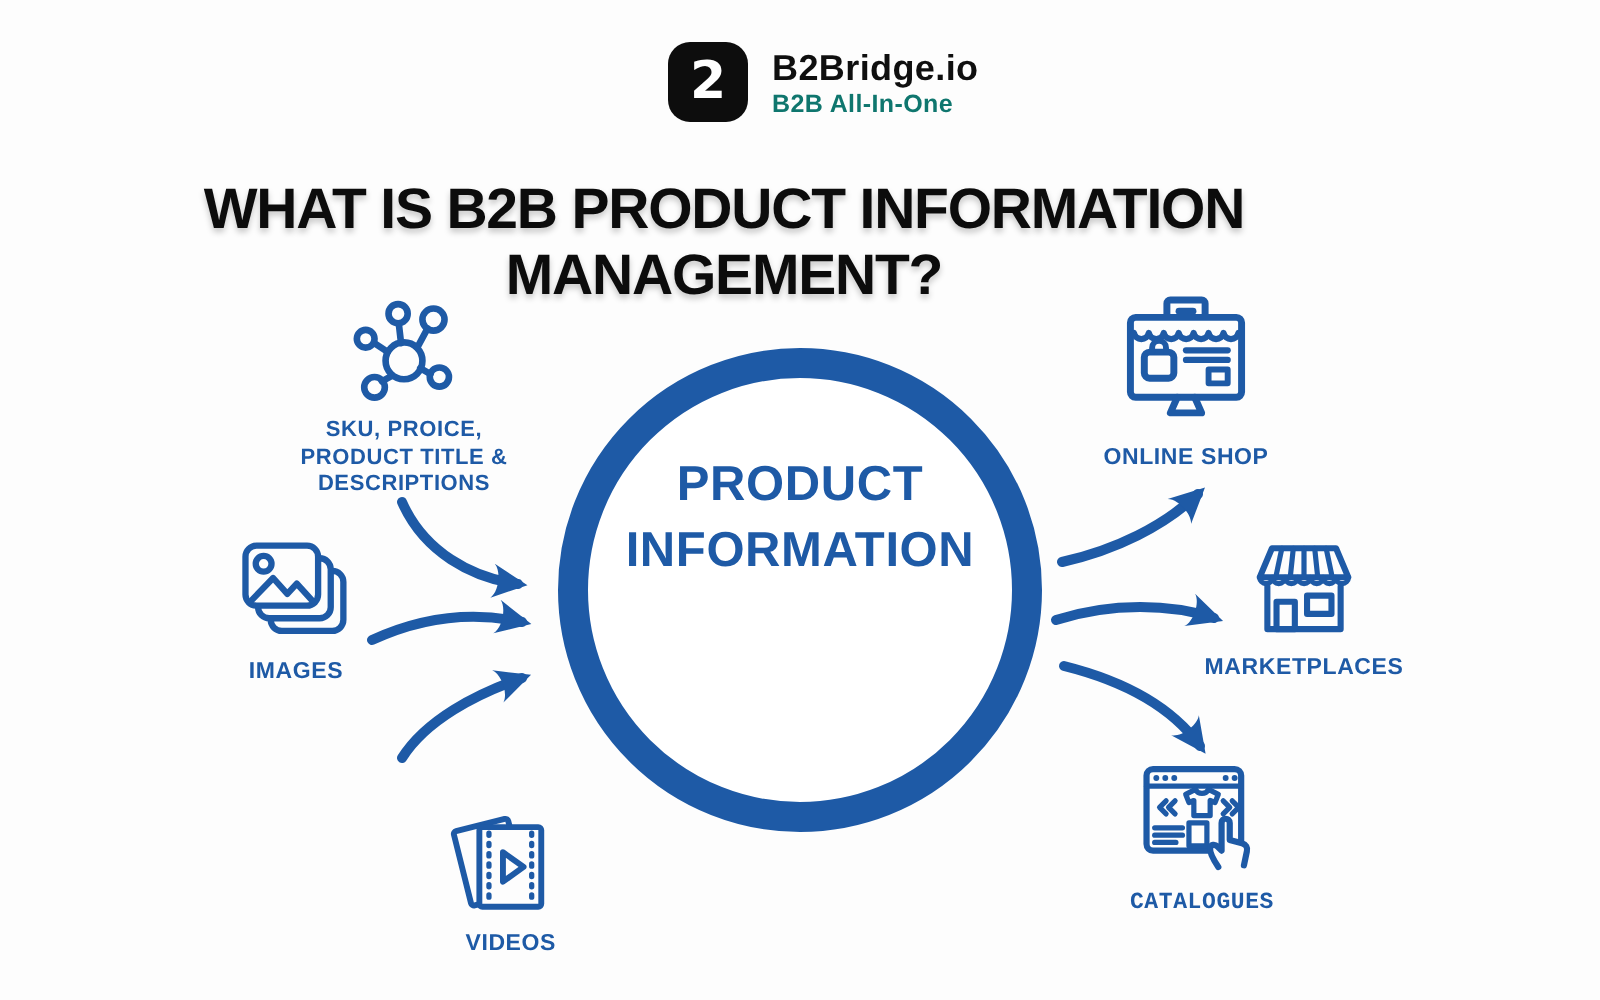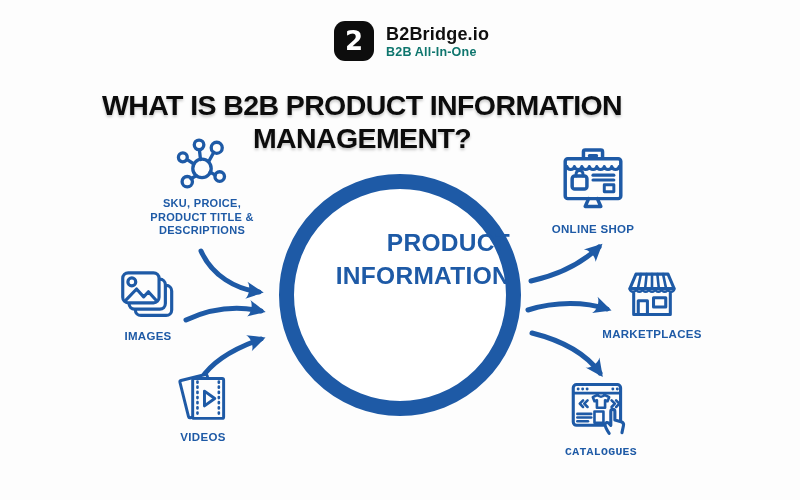--- a/index.html
+++ b/index.html
@@ -38,38 +38,38 @@
     text-shadow:0 2px 3px rgba(0,0,0,.22);
   }
 
   
   .arrows { position:absolute; left:0; top:0; width:800px; height:500px; }
 
   
   .pim-ring { position:absolute; left:277px; top:172px; }
   .pim-text {
     position:absolute; left:290px; top:226px; width:220px;
-    text-align:right;
+    text-align:center;
     color:#1E5AA6; font-weight:bold;
     font-size:24.5px; line-height:33px; letter-spacing:.3px;
   }
 
   
   .node { position:absolute; display:flex; flex-direction:column; align-items:center; }
   .node .label {
     margin-top:5px; text-align:center;
     color:#1E5AA6; font-weight:bold;
     font-size:11.5px; letter-spacing:.3px; line-height:13.5px;
     white-space:nowrap;
   }
   .node .label span { display:block; }
 
-  .node-attributes   { left:127px; top:136px; width:150px;align-items:center; }
+  .node-attributes   { left:127px; top:148px; width:150px;align-items:center; }
   .node-images       { left:73px;  top:268px; width:150px; }
-  .node-videos       { left:128px; top:368px; width:150px; }
+  .node-videos       { left:128px; top:403px; width:150px;align-items:flex-end; }
   .node-online-shop  { left:518px; top:148px; width:150px; }
   .node-marketplaces { left:577px; top:268px; width:150px; }
   .node-catalogues   { left:526px; top:378px; width:150px;font-family:Liberation Mono, monospace; }
 
   svg .st { fill:none; stroke:#1E5AA6; stroke-linecap:round; stroke-linejoin:round; }
   svg .stf { fill:#fdfdfd; stroke:#1E5AA6; stroke-linecap:round; stroke-linejoin:round; }
 </style>
 </head>
 <body>
 

